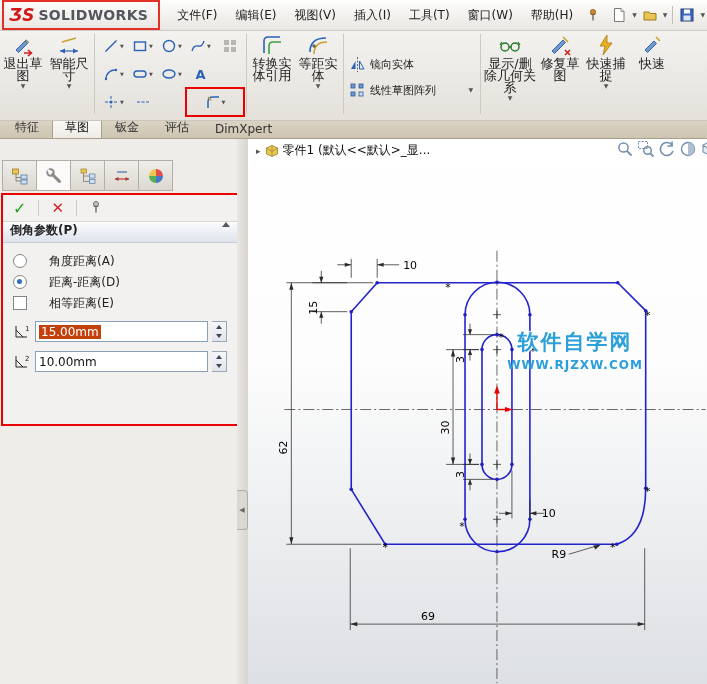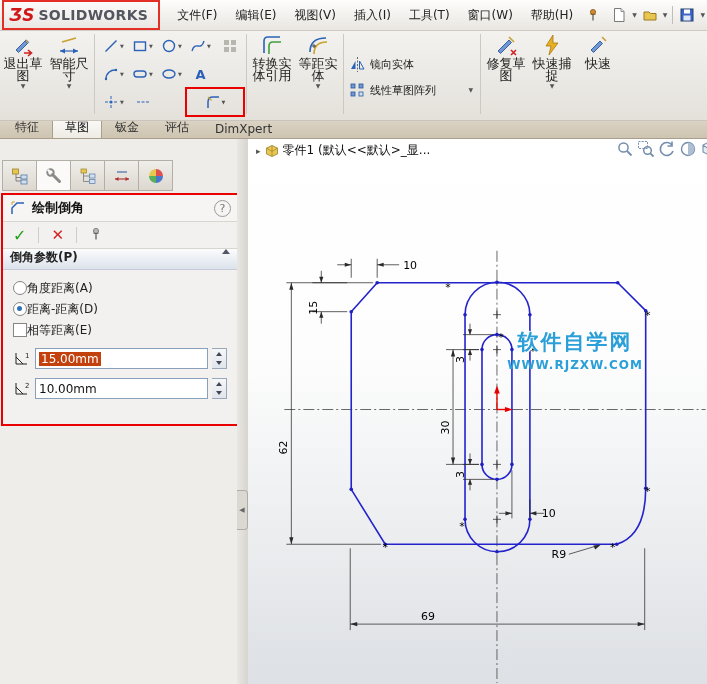--- a/index.html
+++ b/index.html
@@ -56,21 +56,21 @@
   .help{width:15px;height:15px;border:1px solid #999;border-radius:50%;color:#777;font-size:11px;
         display:flex;align-items:center;justify-content:center;flex:none}
   .pm-actions{height:26px;display:flex;align-items:center;gap:12px;padding:0 10px;border-bottom:1px solid #d9d6d0}
   .ok{color:#1ba012;font-size:16px;font-weight:bold}
   .cancel{color:#d42222;font-size:15px;font-weight:bold}
   .asep{width:1px;height:16px;background:#d0cdc7}
   .pm-section{height:20px;display:flex;align-items:flex-start;background:linear-gradient(#fbfcfd,#dde3ec);
               border-bottom:1px solid #c5cdd9;padding:0 7px;font-size:12px;font-weight:bold;color:#222}
   .caret{margin-left:auto;width:0;height:0;border-left:4px solid transparent;border-right:4px solid transparent;border-bottom:5px solid #556}
   .pm-body{flex:1;padding:9px 10px 0}
-  .optrow{display:flex;align-items:center;gap:0;height:18px;margin-bottom:3px;font-size:12px;color:#222}
+  .optrow{display:flex;align-items:center;gap:22px;height:18px;margin-bottom:3px;font-size:12px;color:#222}
   .optrow.gap{margin-top:0}
   .radio{width:12px;height:12px;border:1px solid #858585;border-radius:50%;background:#fff;position:relative;flex:none}
   .radio.sel::after{content:"";position:absolute;left:2.5px;top:2.5px;width:5px;height:5px;border-radius:50%;background:#2f71b8}
   .chk{width:12px;height:12px;border:1px solid #858585;background:#fff;flex:none}
   .drow{display:flex;align-items:center;gap:4px;margin-top:9px}
   .dicon{width:18px;height:16px;flex:none}
   .field{flex:1;height:19px;border:1px solid #89a0bb;background:#fff;display:flex;align-items:center;
          padding-left:3px;font-size:12px;color:#111;overflow:hidden}
   .sel-text{background:#c2410c;color:#fff;padding:0 2px}
   .spin{width:14px;height:19px;display:flex;flex-direction:column;border:1px solid #9aa7b8;border-left:none;
@@ -291,20 +291,29 @@
             <rect x="10" y="2" width="4" height="4"></rect>
             <rect x="10" y="10" width="4" height="4" fill="#cfe0f4"></rect>
           </g>
         </svg>
       <span>线性草图阵列</span>
       <span class="dd">▼</span>
     </div>
   </div>
   <div class="vsep"></div>
 
+  <div class="bigbtn w54">
+    <svg class="bicon" viewBox="0 0 24 24">
+        <circle cx="7" cy="14" r="4" fill="none" stroke="#2a7a2a" stroke-width="1.5"></circle>
+        <circle cx="17" cy="14" r="4" fill="none" stroke="#2a7a2a" stroke-width="1.5"></circle>
+        <path d="M11 14 h2 M2 12 l2-3 M22 12 l-2-3" stroke="#2a7a2a" stroke-width="1.3" fill="none"></path>
+      </svg>
+    <span class="blabel">显示/删除几何关系</span>
+    <span class="dd">▼</span>
+  </div>
   <div class="bigbtn">
     <svg class="bicon" viewBox="0 0 24 24">
         <path d="M4 18 L15 7 l2.5 2.5 L6.5 20.5 Z" fill="#6f98d4" stroke="#3a62a0"></path>
         <path d="M15 4 l5 5" stroke="#c8a030" stroke-width="1.6"></path>
         <path d="M17 17 l5 5 M22 17 l-5 5" stroke="#d02020" stroke-width="1.6"></path>
       </svg>
     <span class="blabel">修复草图</span>
   </div>
   <div class="bigbtn">
     <svg class="bicon" viewBox="0 0 24 24">
@@ -366,28 +375,20 @@
       <svg width="18" height="18" viewBox="0 0 18 18">
           <path d="M9 9 L9 2 A7 7 0 0 1 16 9Z" fill="#e05050"></path>
           <path d="M9 9 L16 9 A7 7 0 0 1 9 16Z" fill="#4a78c8"></path>
           <path d="M9 9 L9 16 A7 7 0 0 1 2 9Z" fill="#58b058"></path>
           <path d="M9 9 L2 9 A7 7 0 0 1 9 2Z" fill="#e8c84f"></path>
         </svg>
     </div>
   </div>
 
   <div class="pm">
-    <div class="pm-header">
-      <svg width="18" height="18" viewBox="0 0 18 18">
-          <path d="M3 15 V9 L8 4 H15" fill="none" stroke="#2a62b8" stroke-width="1.5"></path>
-          <path d="M3 6 V3 H6" stroke="#caa22e" stroke-width="1" fill="none"></path>
-        </svg>
-      <span class="pm-title">绘制倒角</span>
-      <span class="help">?</span>
-    </div>
     <div class="pm-actions">
       <span class="ok">✓</span>
       <span class="asep"></span>
       <span class="cancel">✕</span>
       <span class="asep"></span>
       <span>
         <svg width="14" height="14" viewBox="0 0 14 14">
             <circle cx="7" cy="4" r="2.6" fill="#b8b8b8" stroke="#6a6a6a" stroke-width="0.8"></circle>
             <path d="M4.5 6.3 h5" stroke="#6a6a6a" stroke-width="1"></path>
             <path d="M7 6.5 V12.5" stroke="#555" stroke-width="1.2"></path>

